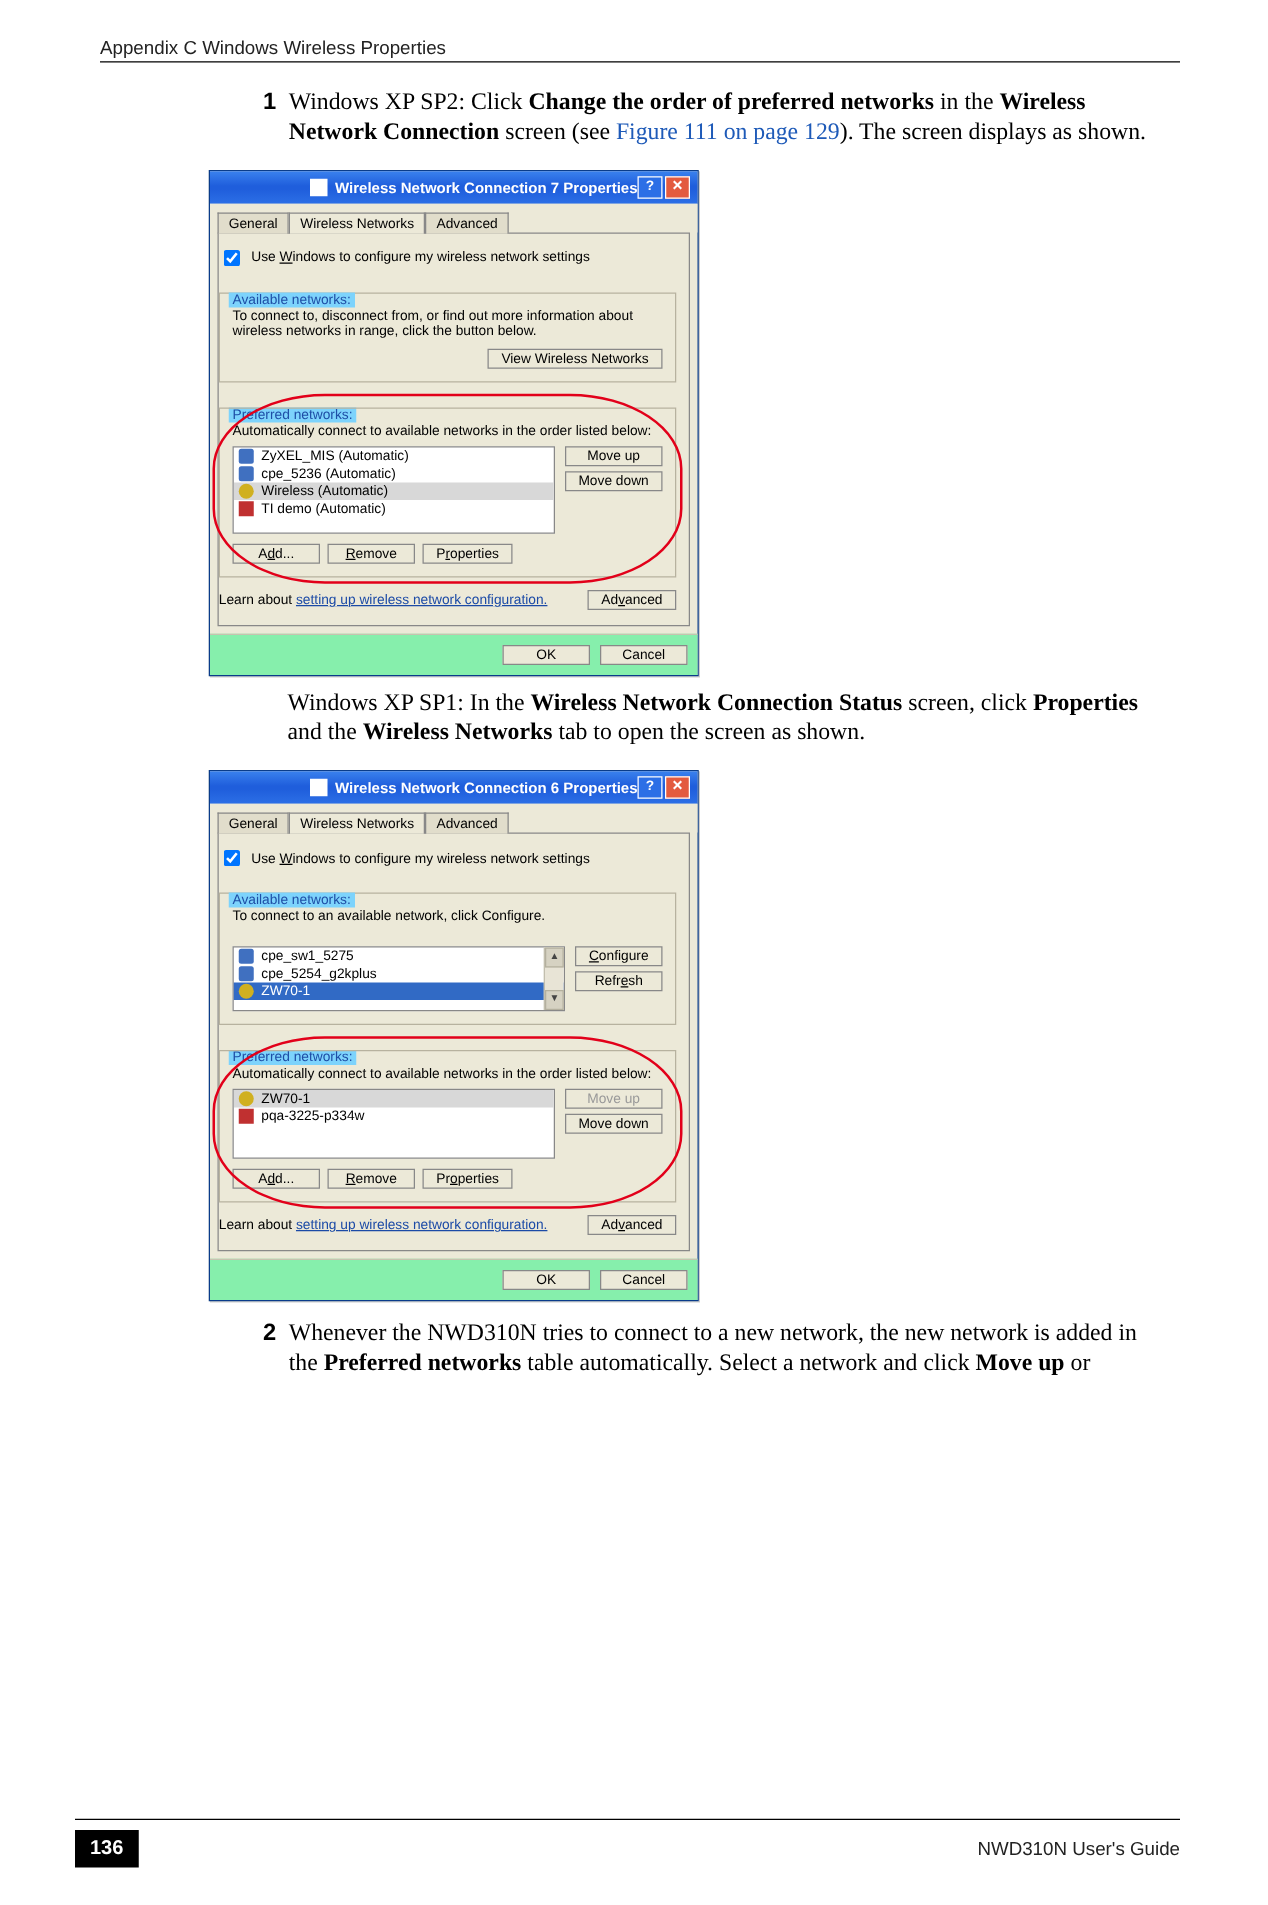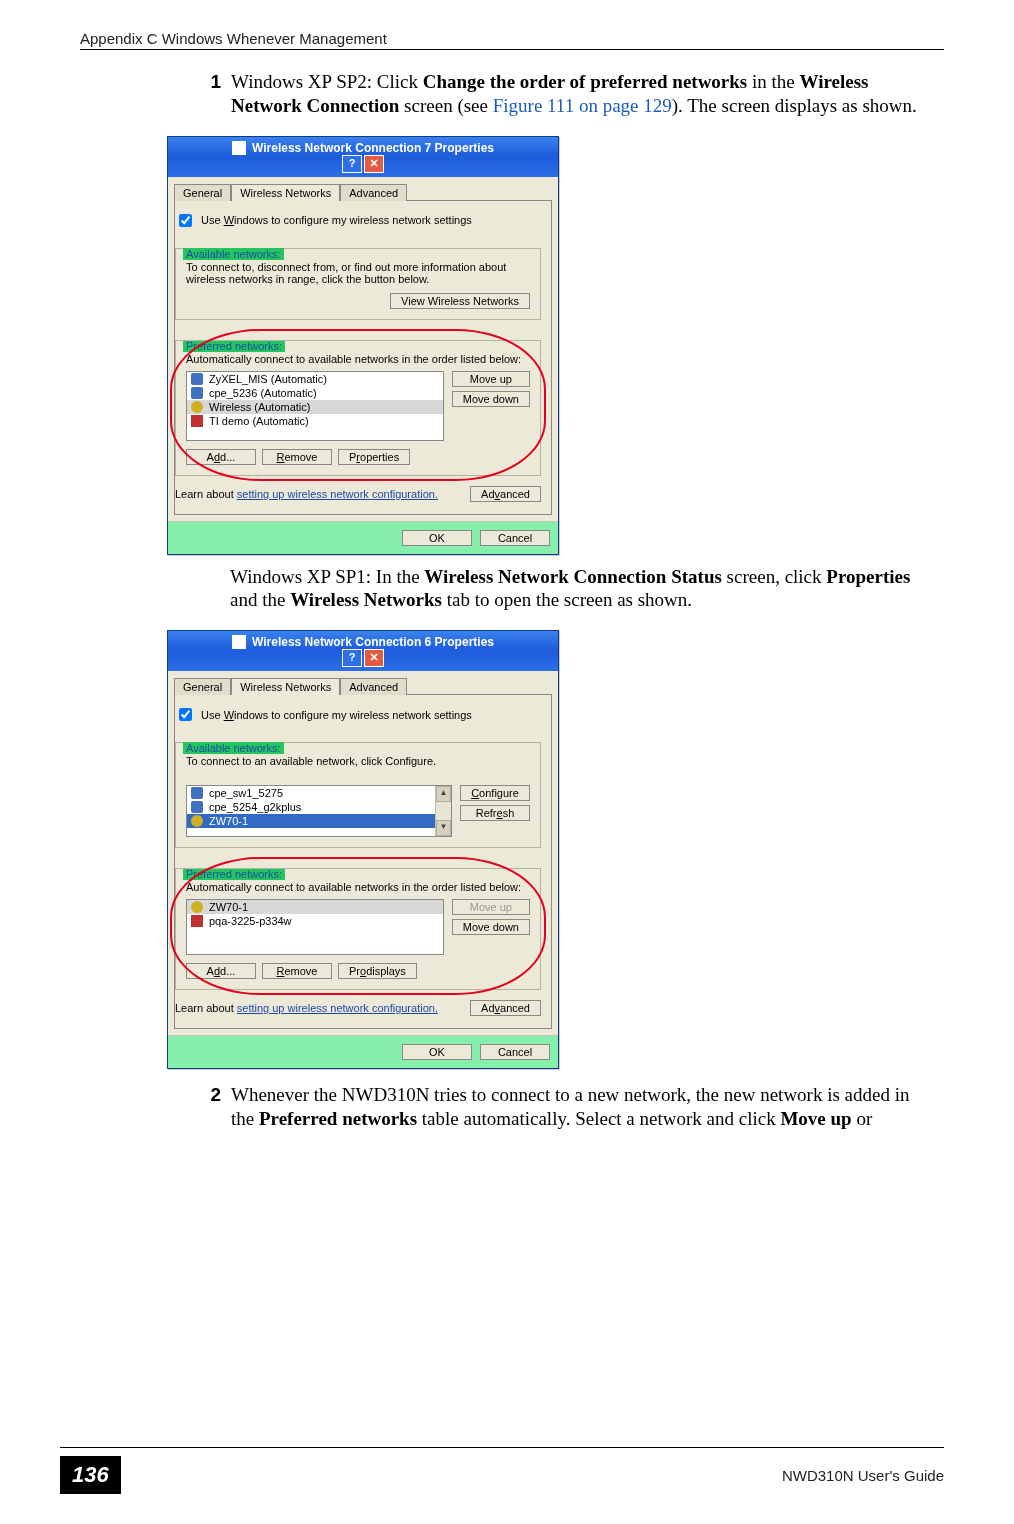--- a/index.html
+++ b/index.html
@@ -69,22 +69,21 @@
     box-shadow: 1px 1px 0 rgba(0,0,0,.2);
   }
   .xp-titlebar {
     background: linear-gradient(to bottom, #3a81ee 0%, #1f5edc 45%, #1f5edc 55%, #2c6fe6 100%);
     color: #fff;
     font-weight: bold;
     font-size: 12px;
     padding: 4px 6px;
     display: flex;
     align-items: center;
-    justify-content: space-between;
-    flex-direction: column;
+    justify-content: flex-end;
   }
   .xp-title-left { display:flex; align-items:center; gap:6px; }
   .xp-title-icon { width:14px; height:14px; background:#fff; display:inline-block; }
   .xp-tb-buttons { display:flex; gap:2px;}
   .xp-tb-btn {
     width:18px; height:16px; border:1px solid #fff;
     background:#2c6fe6; color:#fff; font-weight:bold;
     font-size:11px; line-height:14px; text-align:center;
   }
   .xp-tb-close { background:#e35b3f; }
@@ -101,21 +100,21 @@
   .xp-tab.active { background:#ece9d8; z-index:2; }
   .xp-tab:not(.active){ background:#e1ddcb; }
   .xp-tab-panel {
     border:1px solid #888;
     margin: 0 6px 6px 6px;
     padding:10px 10px 12px 0;
     background:#ece9d8;
   }
   .xp-check { display:flex; align-items:center; gap:6px; margin-bottom:10px;}
   .xp-check input { width:13px; height:13px; }
-  .xp-group-label { color:#1e4ea6; position:relative; top:8px; left:8px; background:#22c55e; padding:0 3px; display:inline-block;}
+  .xp-group-label { color:#1e4ea6; position:relative; top:8px; left:8px; background:#7dd3fc; padding:0 3px; display:inline-block;}
   .xp-group {
     border:1px solid #b7b29f; padding:12px 10px 10px 10px; margin-top:-4px;
   }
   .xp-group.pref { position:relative; }
   .highlight-oval {
     position:absolute;
     border:2px solid #e2001a;
     border-radius: 90px / 60px;
     left:-6px; right:-6px; top:-12px; bottom:-6px;
     pointer-events:none;
@@ -179,30 +178,30 @@
   }
   .footer-rule {
     border:none; border-top:1.5px solid #000; margin:0 0 8px 0;
   }
   .footer-row {
     display:flex; justify-content:space-between; align-items:center;
     font-family: Arial, Helvetica, sans-serif;
   }
   .page-num {
     background:#000; color:#fff; font-weight:bold;
-    font-size:22px; padding:6px 12px; display:inline-block;font-style:italic;
+    font-size:16px; padding:6px 12px; display:inline-block;
   }
   .guide-name { font-size:15px; color:#222; }
   .underline { text-decoration: underline; }
 </style>
 </head>
 <body>
 
 <div class="page">
-  <div class="header-line">Appendix C Windows Whenever Management</div>
+  <div class="header-line">Appendix C Windows Wireless Properties</div>
   <hr class="header-rule">
 
   <div class="content">
 
     <div class="step">
       <div class="step-num">1</div>
       <div class="step-body">
         <span>Windows XP SP2: Click </span><b>Change the order of preferred networks</b><span> in the </span><b>Wireless Network Connection</b><span> screen (see </span><span class="link">Figure 111 on page 129</span><span>). The screen displays as shown.</span>
       </div>
     </div>
@@ -359,21 +358,21 @@
                 </div>
             </div>
             <div class="xp-sidecol">
               <button class="xp-btn disabled"><span>Move up</span></button>
               <button class="xp-btn"><span>Move down</span></button>
             </div>
           </div>
           <div class="xp-row-btns">
             <button class="xp-btn"><span>A</span><span class="underline">d</span><span>d...</span></button>
             <button class="xp-btn"><span class="underline">R</span><span>emove</span></button>
-            <button class="xp-btn"><span>Pr</span><span class="underline">o</span><span>displays</span></button>
+            <button class="xp-btn"><span>Pr</span><span class="underline">o</span><span>perties</span></button>
           </div>
         </div>
 
         <div class="xp-learn">
           <span><span>Learn about </span><span class="xp-link">setting up wireless network configuration.</span></span>
           <button class="xp-btn"><span>Ad</span><span class="underline">v</span><span>anced</span></button>
         </div>
       </div>
       <div class="xp-dialog-footer">
         <button class="xp-btn">OK</button>

